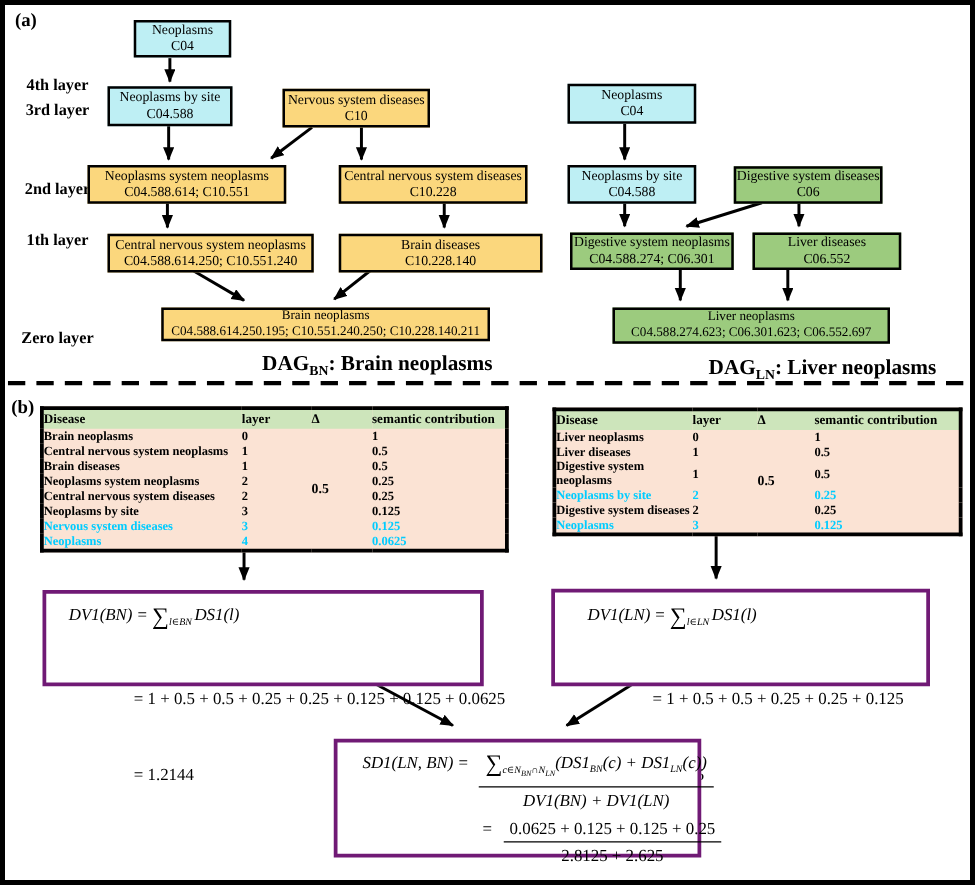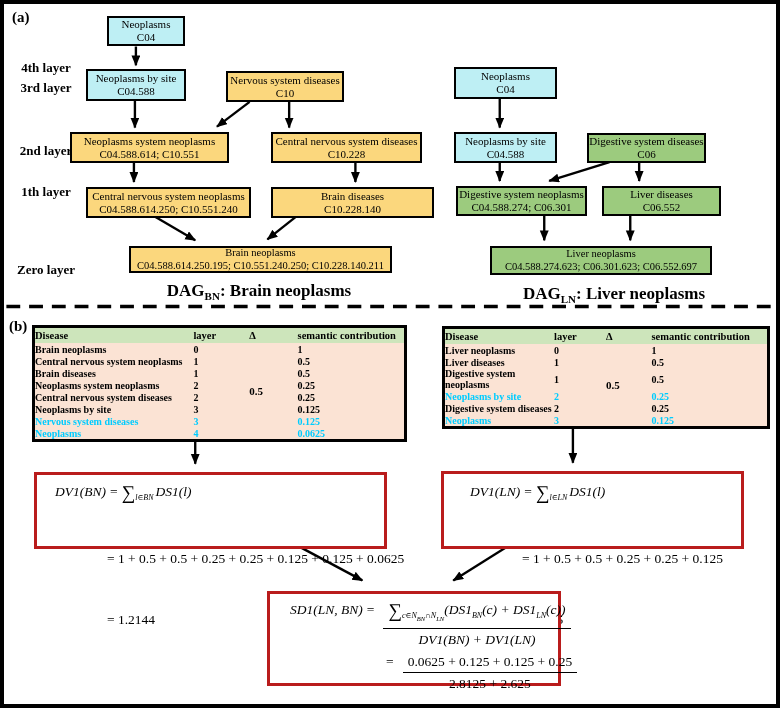--- a/index.html
+++ b/index.html
@@ -5,28 +5,28 @@
   html,body{margin:0;padding:0;background:#555;}
   .frame{position:relative;width:780px;height:708px;background:#fff;border:4px solid #000;box-sizing:border-box;overflow:hidden;font-family:"Liberation Serif","DejaVu Serif",serif;}
   .overlay{position:absolute;left:0;top:0;width:100%;height:100%;z-index:1;}
   .panel-label{position:absolute;font-weight:bold;font-size:15px;z-index:3;}
   .layer-label{position:absolute;left:4px;width:76px;text-align:center;font-weight:bold;font-size:13px;line-height:15px;z-index:2;}
   .node{position:absolute;display:flex;flex-direction:column;justify-content:center;align-items:center;border:2px solid #000;box-sizing:border-box;text-align:center;font-size:11px;line-height:13px;z-index:2;}
   .node.zero{font-size:10.5px;line-height:12.5px;}
   .cyanbox{background:var(--cyan-box,#BEEFF4);}
   .yellowbox{background:var(--yellow-box,#FBD77D);}
   .greenbox{background:var(--green-box,#9CCB7E);}
-  .caption{position:absolute;text-align:center;font-weight:bold;font-size:17px;z-index:2;}
+  .caption{position:absolute;text-align:right;font-weight:bold;font-size:17px;z-index:2;}
   .caption sub{font-size:11px;}
   .tbl{position:absolute;border-collapse:collapse;table-layout:fixed;border:3px solid #000;background:var(--table-body-bg,#FBE3D4);font-weight:bold;font-size:10px;line-height:11px;text-align:left;z-index:2;box-sizing:border-box;}
   .tbl th{background:var(--table-header-bg,#CDE5BB);height:15px;padding:0;font-size:10.5px;}
   .tbl td{padding:0;height:12px;}
   .tbl tr.hl td{color:var(--highlight-text,#00CCFF);}
   .tbl td.delta{color:#000;font-size:11px;}
-  .fbox{position:absolute;border:3px solid #b91c1c;background:#fff;box-sizing:border-box;z-index:2;font-size:13.5px;line-height:19px;}
+  .fbox{position:absolute;border:3px solid #701a75;background:#fff;box-sizing:border-box;z-index:2;font-size:13.5px;line-height:19px;}
   .mi{font-style:italic;}
   .msum{font-size:19px;line-height:1;vertical-align:-3px;}
   sub.msub{font-size:8px;font-style:italic;letter-spacing:0;}
   sub.mss{font-size:6.5px;font-style:italic;}
   sub.msub2{font-size:8px;font-style:italic;}
   .frow{white-space:nowrap;}
   .frow.indent1{margin-left:52px;margin-top:42px;}
   .fx{display:flex;align-items:flex-start;white-space:nowrap;}
   .frac{display:inline-block;text-align:center;vertical-align:middle;margin-left:5px;}
   .frac .num{border-bottom:1.4px solid #000;padding:0 5px 1px 5px;}

